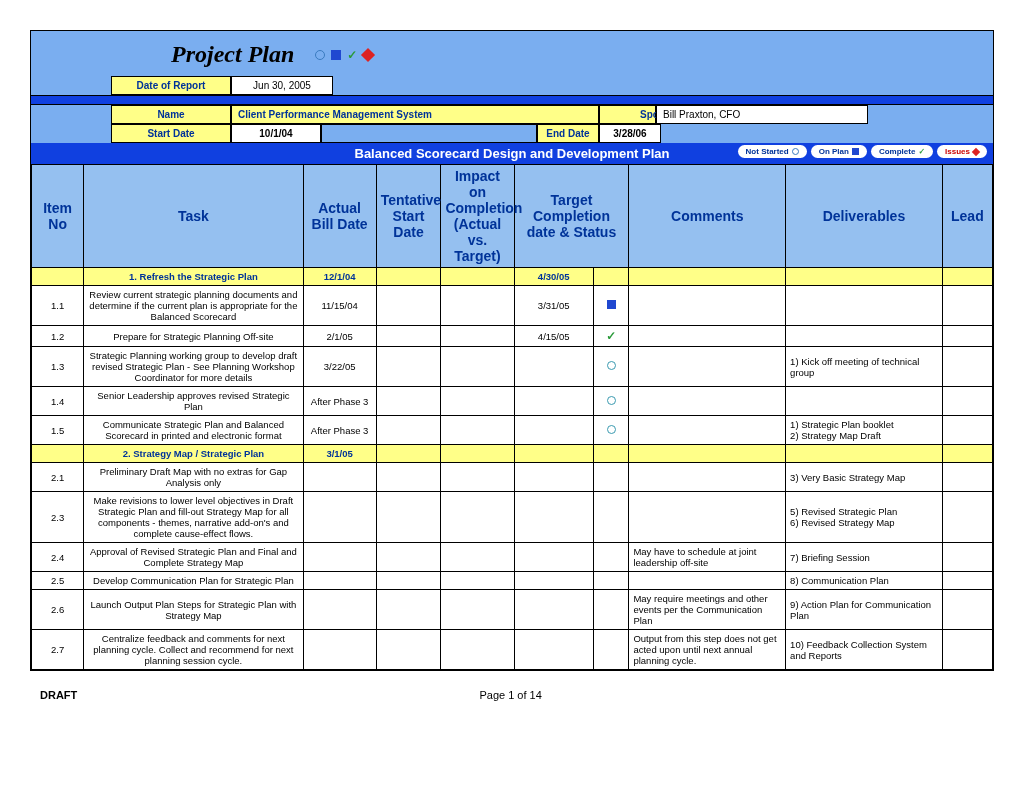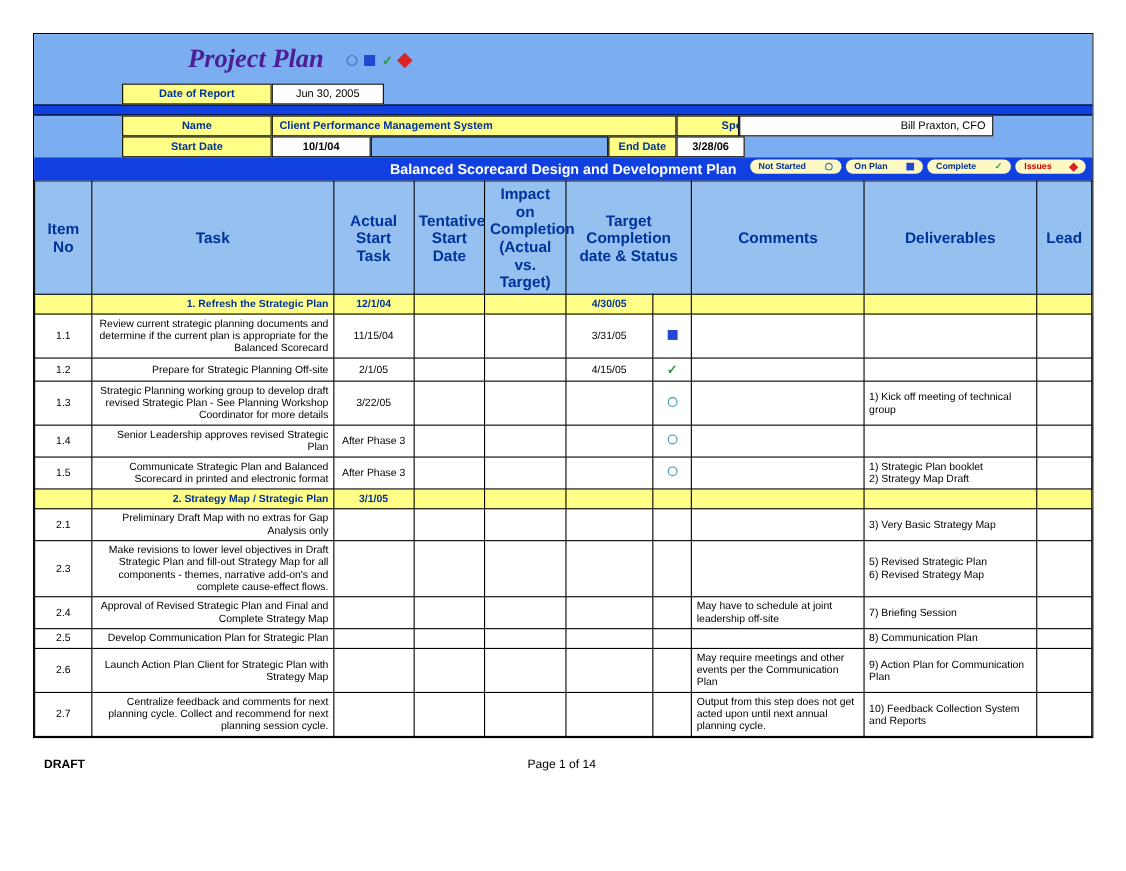--- a/index.html
+++ b/index.html
@@ -24,31 +24,31 @@
   .title-row {
     display: flex;
     align-items: center;
     padding: 4px 0 8px 140px;
   }
   .title {
     font-family: Georgia, 'Times New Roman', serif;
     font-size: 24px;
     font-weight: bold;
     font-style: italic;
-    color: #4c1d95;
+    color: #000000;
     margin-right: 18px;
   }
   .ico { display:inline-block; margin: 0 3px; vertical-align: middle; }
   .ico-circle { width:10px; height:10px; border:1.5px solid #3a7bc0; border-radius:50%; }
   .ico-square { width:10px; height:10px; background:#2048d0; }
   .ico-check-l { color:#2a9a3a; font-size:12px; font-weight:bold; }
   .ico-diamond { width:10px; height:10px; background:#d22; transform: rotate(45deg); }
   .meta-row { display:flex; align-items:stretch; }
   .meta-label {
-    width: 136px;
+    width: 120px;
     background:#ffff88;
     border:1px solid #000;
     font-size:10px;
     font-weight:bold;
     color:#003399;
     text-align:center;
     padding:3px 4px;
   }
   .meta-val {
     background:#fff;
@@ -74,49 +74,49 @@
     align-items:center;
   }
   .legend {
     position:absolute;
     right:6px;
     top:2px;
     display:flex;
     gap:4px;
   }
   .legend-pill {
-    background:#fef9c3;
+    background:#ffffff;
     color:#003399;
     font-size:8px;
     border-radius:10px;
     padding:2px 8px;
     display:flex;
     align-items:center;
-    gap:17px;
+    gap:3px;
   }
   table.grid {
     border-collapse: collapse;
     width:100%;
     table-layout: fixed;
   }
   table.grid th, table.grid td {
     border:1px solid #000;
     font-size:9.5px;
     padding:3px 4px;
     vertical-align: middle;
   }
   table.grid th {
     background:#95c0f0;
     color:#003399;
     font-weight:bold;
     text-align:center;
     font-size:14px;
   }
   td.item { text-align:center; }
-  td.task { text-align:right; }
+  td.task { text-align:center; }
   td.center { text-align:center; }
   tr.section-row td {
     background:#ffff88;
     font-weight:bold;
     color:#003399;
   }
   .status-sq { display:inline-block; width:9px; height:9px; background:#2048d0; }
   .status-chk { color:#2a9a3a; font-size:12px; font-weight:bold; }
   .status-o { display:inline-block; width:9px; height:9px; border:1.5px solid #3a9ab0; border-radius:50%; }
   .footer {
@@ -148,21 +148,21 @@
       <div class="meta-label">Date of Report</div>
       <div class="meta-val" style="width:102px;">Jun 30, 2005</div>
     </div>
 
     <div class="spacer-band"></div>
 
     <div class="row2">
       <div class="meta-label">Name</div>
       <div class="meta-val name-bg" style="width:368px; text-align:left; font-weight:bold; color:#003399;">Client Performance Management System</div>
       <div class="meta-label" style="width:57px;padding-left:40px;">Sponsor</div>
-      <div class="meta-val" style="width:231px; text-align:right;">Bill Praxton, CFO</div>
+      <div class="meta-val" style="width:212px; text-align:left;">Bill Praxton, CFO</div>
     </div>
 
     <div class="row2">
       <div class="meta-label">Start Date</div>
       <div class="meta-val" style="width:90px; font-weight:bold;">10/1/04</div>
       <div style="flex:0 0 216px; border:1px solid #000; background:#7aaef0;"></div>
       <div class="meta-label" style="width:62px;">End Date</div>
       <div class="meta-val" style="width:62px; font-weight:bold;">3/28/06</div>
     </div>
   </div>
@@ -199,21 +199,21 @@
       <col class="c6">
         <col class="c7">
         <col class="c8">
         <col class="c9">
         <col class="c10">
     </colgroup>
     <thead>
       <tr>
         <th>Item No</th>
         <th>Task</th>
-        <th>Actual Start Task</th>
+        <th>Actual Bill Date</th>
         <th>Tentative Start Date</th>
         <th>Impact on Completion (Actual vs. Target)</th>
         <th colspan="2">Target Completion date &amp; Status</th>
         <th>Comments</th>
         <th>Deliverables</th>
         <th>Lead</th>
       </tr>
     </thead>
     <tbody id="tbody">
         <tr class="section-row">
@@ -345,21 +345,21 @@
           <td class="center"></td>
           <td class="center"></td>
           <td class="center"></td>
           <td class="center"></td>
           <td></td>
           <td style="white-space:pre-line;">8) Communication Plan</td>
           <td class="center"></td>
         </tr>
         <tr>
           <td class="item">2.6</td>
-          <td class="task">Launch Action Plan Client for Strategic Plan with Strategy Map</td>
+          <td class="task">Launch Output Plan Steps for Strategic Plan with Strategy Map</td>
           <td class="center"></td>
           <td class="center"></td>
           <td class="center"></td>
           <td class="center"></td>
           <td class="center"></td>
           <td>May require meetings and other events per the Communication Plan</td>
           <td style="white-space:pre-line;">9) Action Plan for Communication Plan</td>
           <td class="center"></td>
         </tr>
         <tr>

